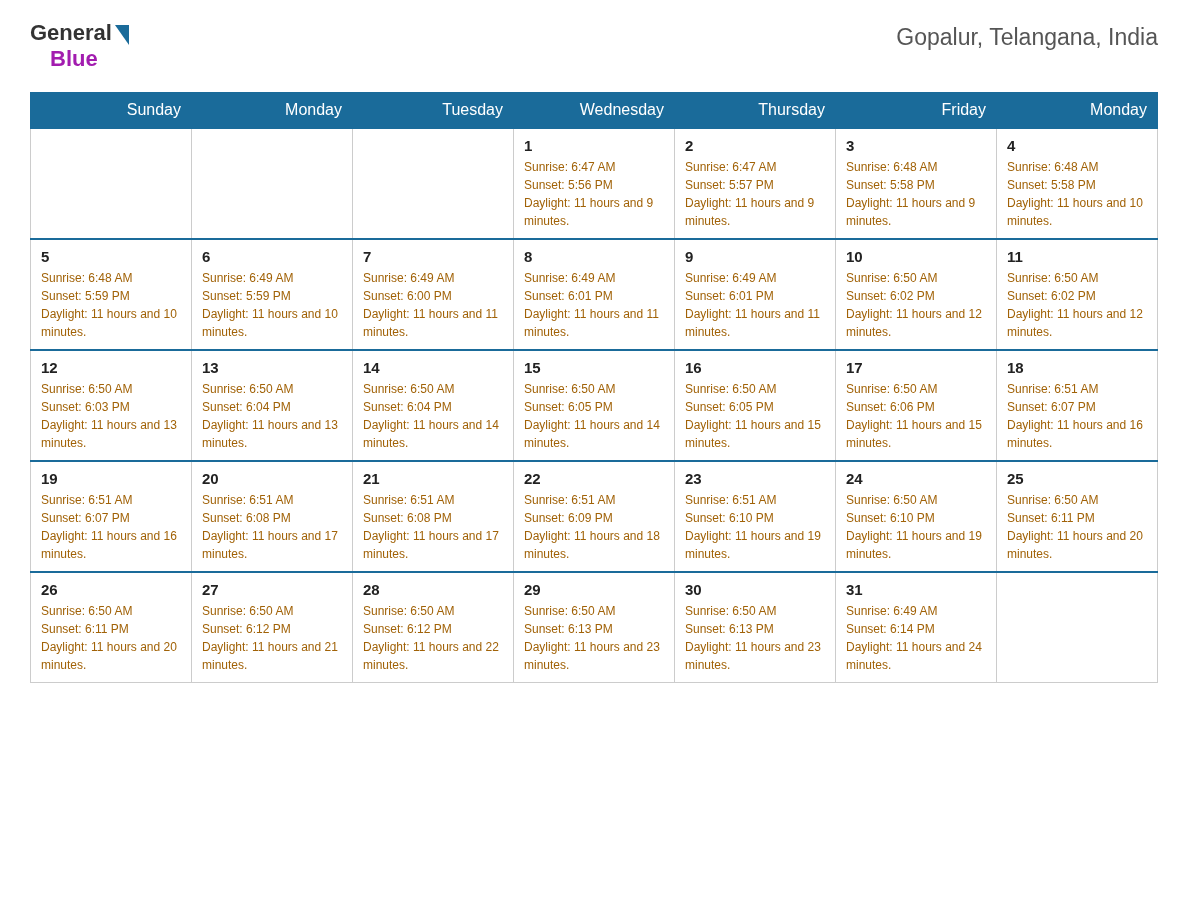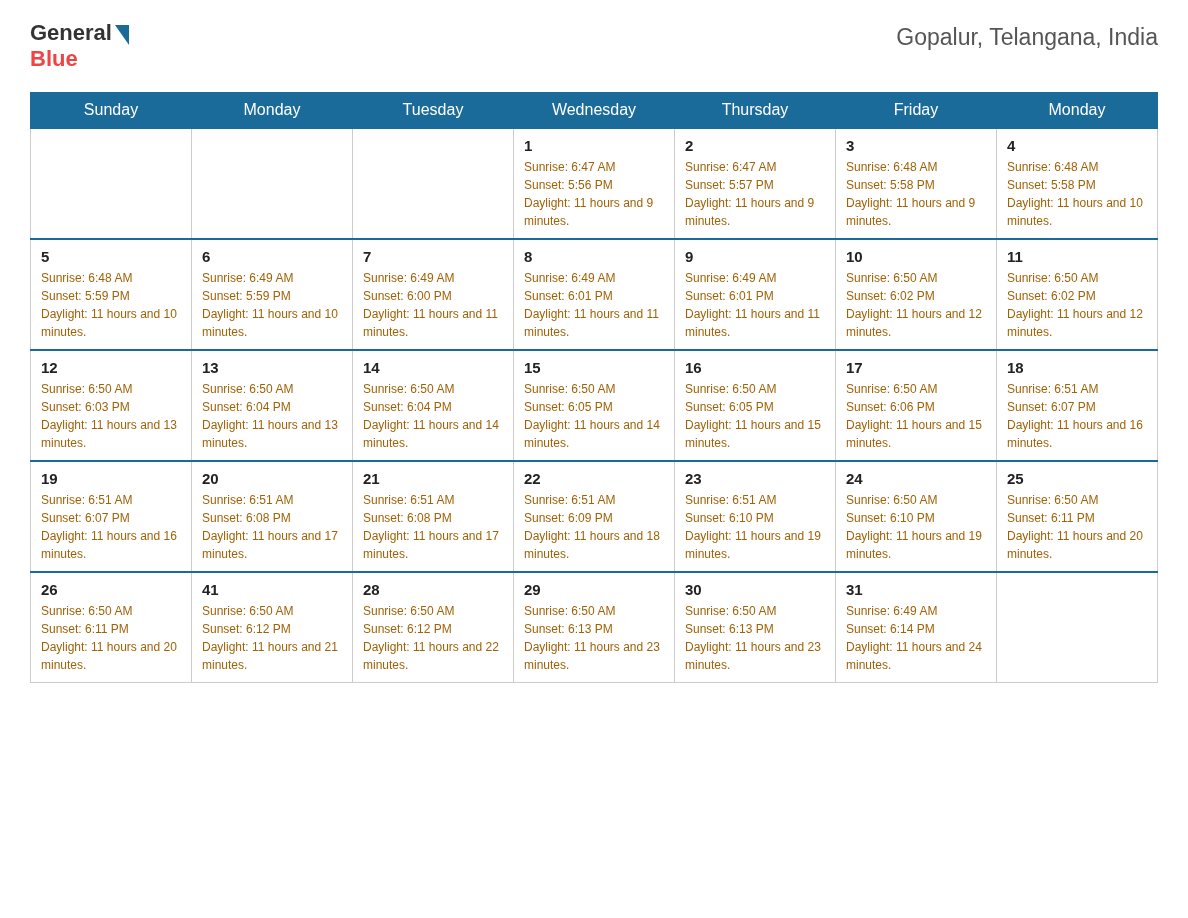--- a/index.html
+++ b/index.html
@@ -36,22 +36,22 @@
       height: 0;
       border-left: 14px solid transparent;
       border-right: 0px solid transparent;
       border-top: 20px solid #1a6b9a;
       margin-left: 3px;
       margin-top: 4px;
     }
     .logo-blue {
       font-size: 22px;
       font-weight: bold;
-      color: #ef4444;
-      margin-left: 0;
+      color: #a21caf;
+      margin-left: 20px;
     }
     .title-block {
       text-align: right;
     }
     .month-title {
       font-size: 52px;
       font-weight: normal;
       color: #222;
       line-height: 1.1;
     }
@@ -63,21 +63,21 @@
     .calendar {
       width: 100%;
       border-collapse: collapse;
     }
     .calendar th {
       background-color: #1a6b9a;
       color: #fff;
       font-size: 16px;
       font-weight: normal;
       padding: 8px 10px;
-      text-align: center;
+      text-align: right;
       border: 1px solid #1a6b9a;
     }
     .calendar td {
       vertical-align: top;
       padding: 8px 10px;
       border: 1px solid #ccc;
       width: calc(100% / 7);
       min-height: 110px;
       font-size: 13px;
       color: #333;
@@ -241,21 +241,21 @@
           <span class="day-number">25</span>
           <div class="day-info">Sunrise: 6:50 AM<br>Sunset: 6:11 PM<br>Daylight: 11 hours and 20 minutes.</div>
         </td>
       </tr>
       <tr>
         <td>
           <span class="day-number">26</span>
           <div class="day-info">Sunrise: 6:50 AM<br>Sunset: 6:11 PM<br>Daylight: 11 hours and 20 minutes.</div>
         </td>
         <td>
-          <span class="day-number">41</span>
+          <span class="day-number">27</span>
           <div class="day-info">Sunrise: 6:50 AM<br>Sunset: 6:12 PM<br>Daylight: 11 hours and 21 minutes.</div>
         </td>
         <td>
           <span class="day-number">28</span>
           <div class="day-info">Sunrise: 6:50 AM<br>Sunset: 6:12 PM<br>Daylight: 11 hours and 22 minutes.</div>
         </td>
         <td>
           <span class="day-number">29</span>
           <div class="day-info">Sunrise: 6:50 AM<br>Sunset: 6:13 PM<br>Daylight: 11 hours and 23 minutes.</div>
         </td>

